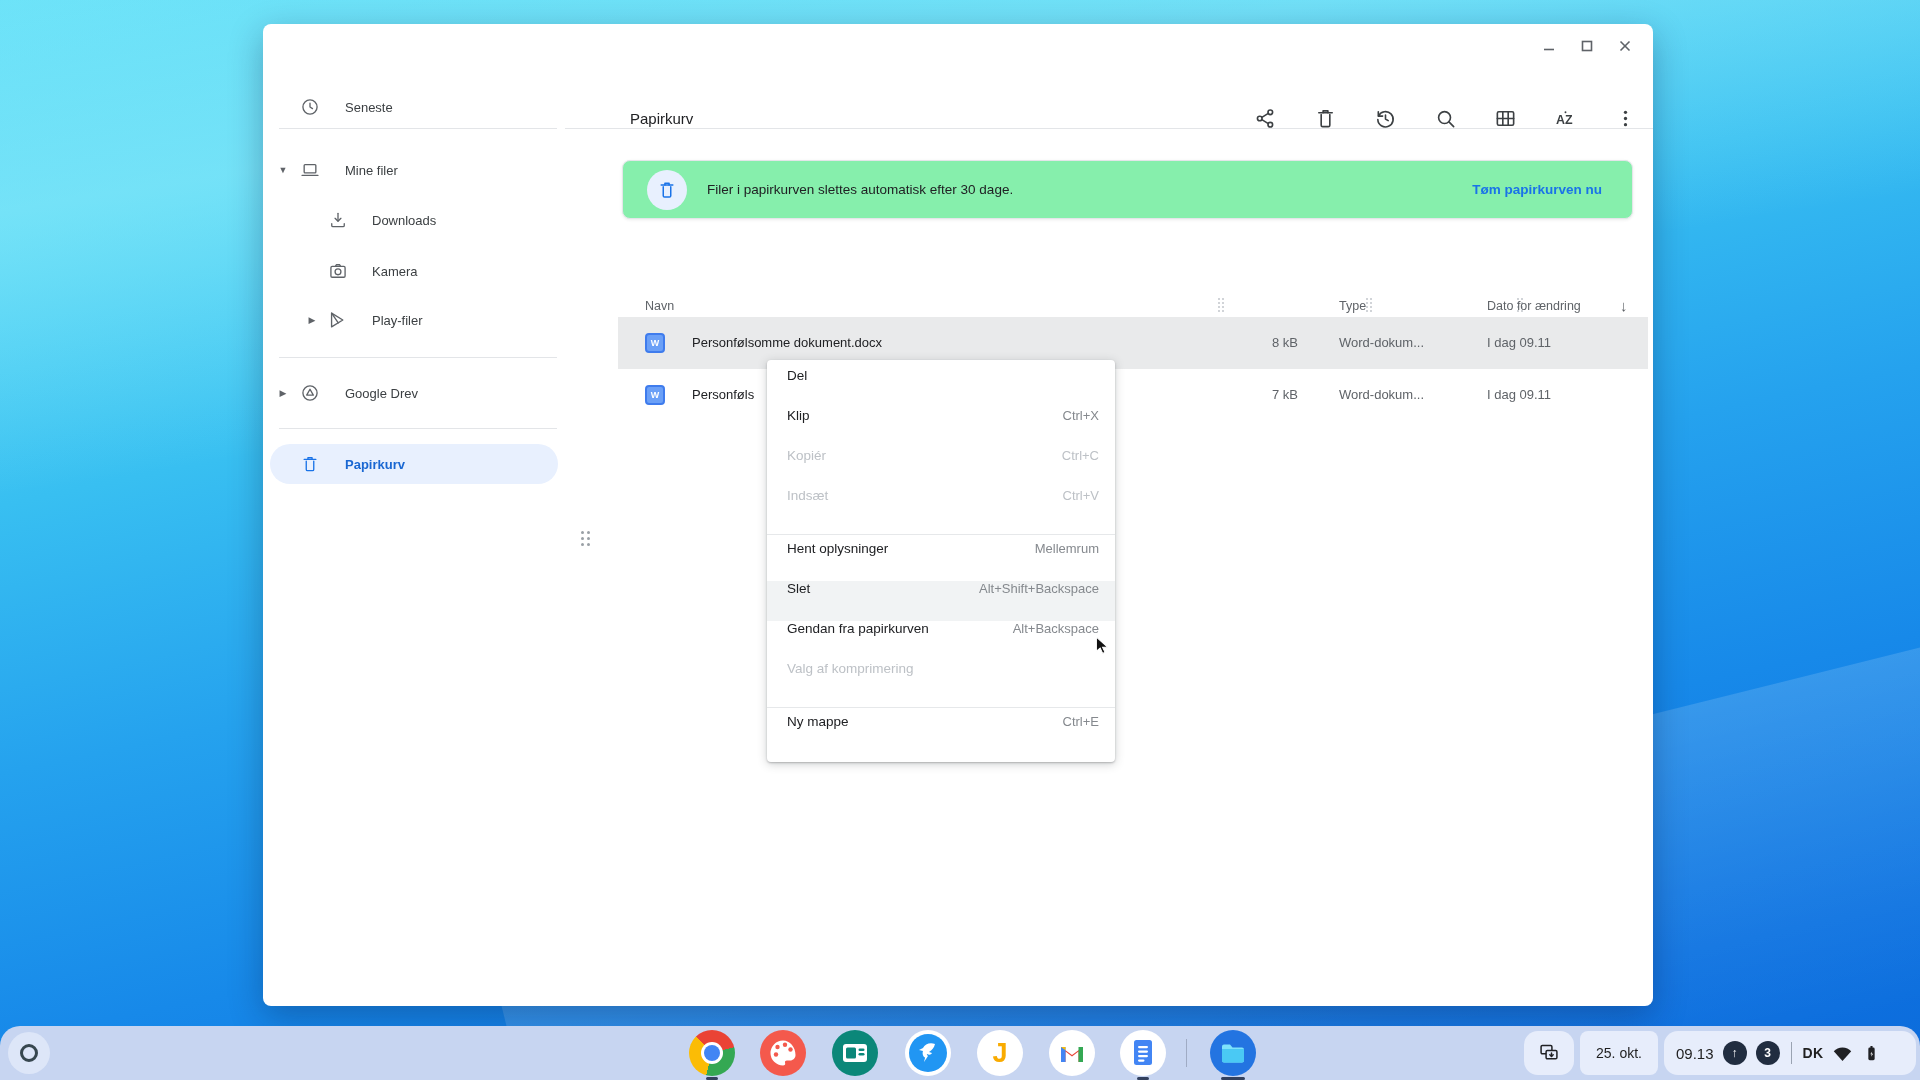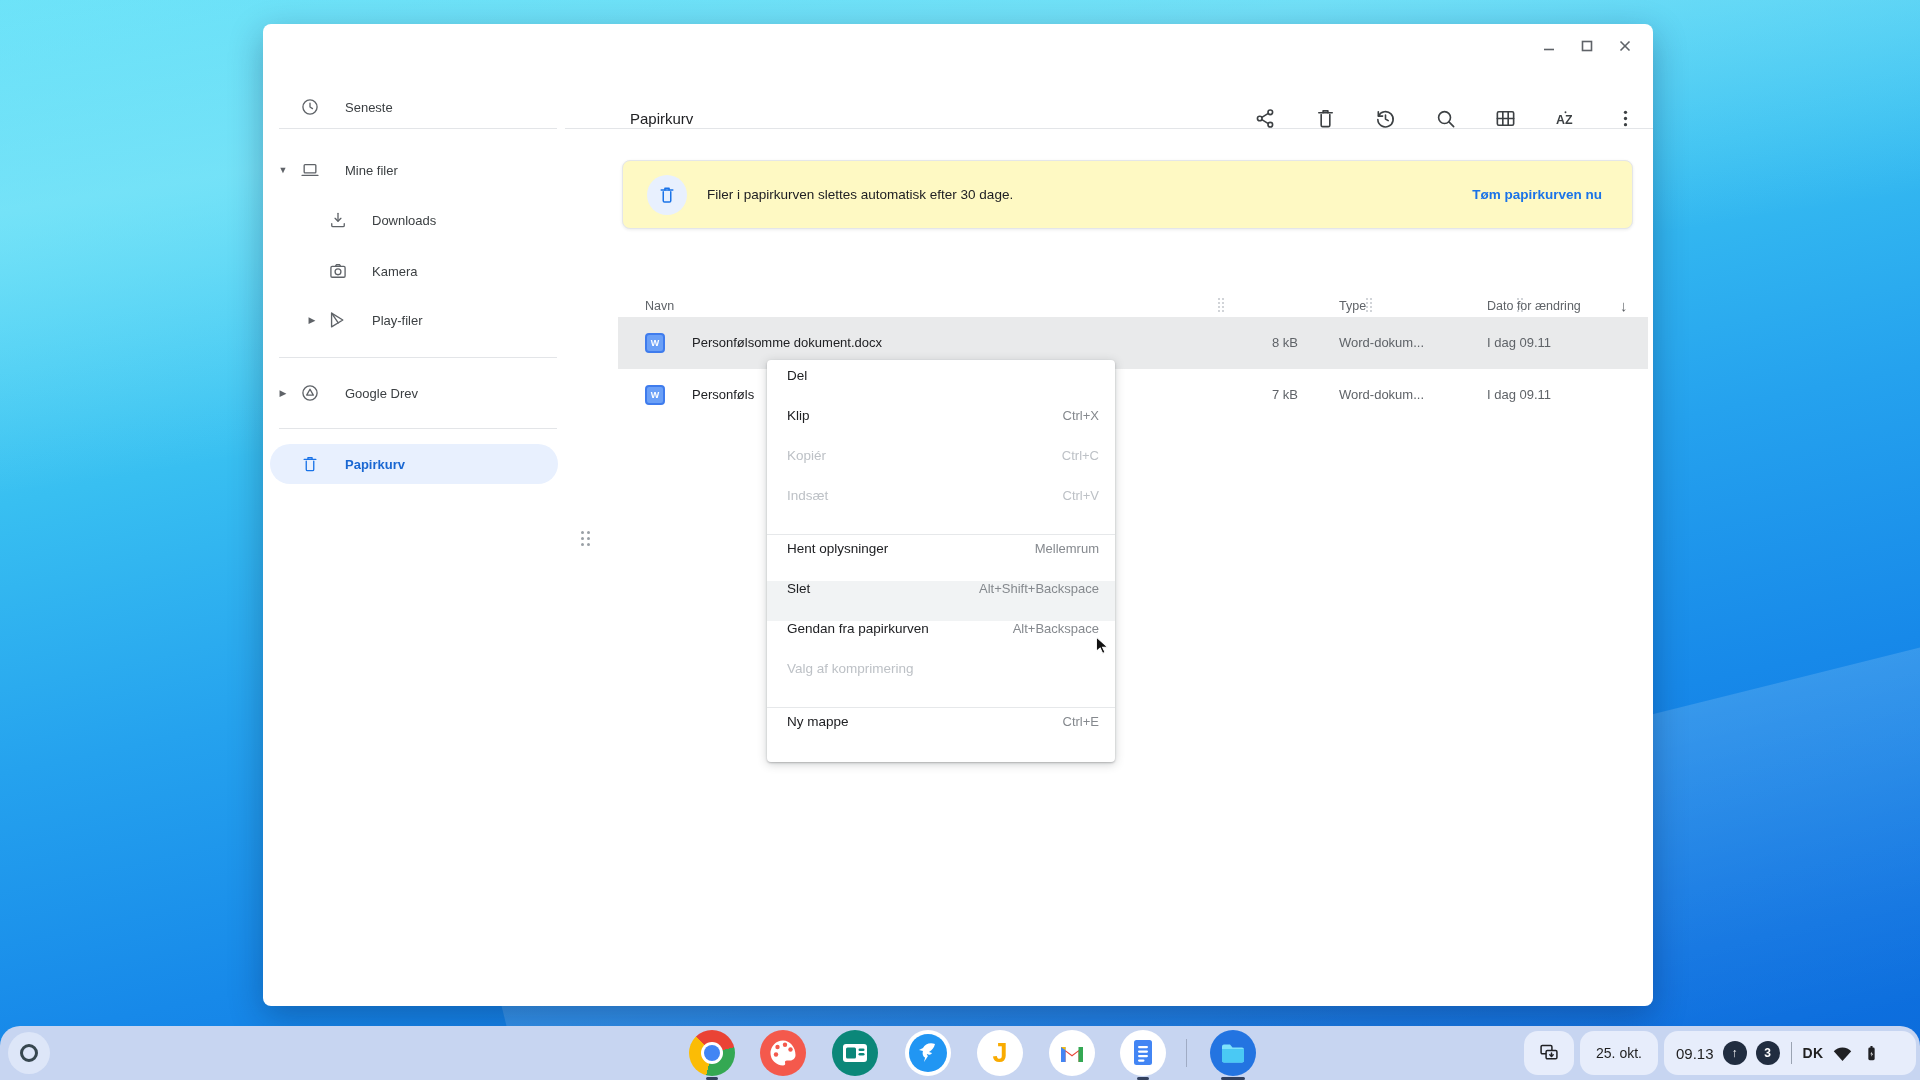--- a/index.html
+++ b/index.html
@@ -41,22 +41,22 @@
   .grip i{background:#9aa0a6;border-radius:50%;}
 
   
   .main{position:absolute;left:302px;top:0;width:1088px;height:100%;}
   .main-header{position:absolute;left:0;top:0;width:100%;height:104px;border-bottom:1px solid #e3e5e8;}
   .page-title{position:absolute;left:65px;top:86px;font-size:15px;color:#202124;}
   .toolbar{position:absolute;right:16px;top:83px;display:flex;gap:37px;align-items:center;}
   .tb-icon{width:23px;height:23px;display:flex;align-items:center;justify-content:center;}
   .tb-icon svg{width:23px;height:23px;stroke:#3c4043;fill:none;stroke-width:1.7;stroke-linecap:round;stroke-linejoin:round;}
 
-  .banner{position:absolute;left:57px;top:136px;width:1011px;height:69px;border:1px solid #e4e6e9;border-radius:8px;
-    box-shadow:0 1px 3px rgba(60,64,67,.10);display:flex;align-items:center;padding:0 30px 0 24px;box-sizing:border-box;background:#fef9c3;}
+  .banner{position:absolute;left:57px;top:136px;width:1011px;height:59px;border:1px solid #e4e6e9;border-radius:8px;
+    box-shadow:0 1px 3px rgba(60,64,67,.10);display:flex;align-items:center;padding:0 30px 0 24px;box-sizing:border-box;background:#86efac;}
   .banner-ic{width:40px;height:40px;border-radius:50%;background:#e8f0fe;display:flex;align-items:center;justify-content:center;}
   .banner-ic svg{width:20px;height:20px;stroke:#1a73e8;fill:none;stroke-width:1.8;stroke-linecap:round;stroke-linejoin:round;}
   .banner-text{margin-left:20px;font-size:13.5px;color:#202124;}
   .banner-action{margin-left:auto;font-size:13.5px;color:#1a73e8;font-weight:bold;cursor:pointer;}
 
   .thead{position:absolute;left:53px;top:265px;width:1030px;height:36px;font-size:12.5px;color:#5f6368;}
   .thead .h-name{position:absolute;left:27px;top:10px;}
   .thead .h-size{position:absolute;left:600px;width:132px;top:10px;text-align:right;margin-top:28px;}
   .thead .h-type{position:absolute;left:721px;top:10px;}
   .thead .h-date{position:absolute;left:869px;top:10px;}
@@ -91,21 +91,21 @@
   .launcher{position:absolute;left:8px;top:-6px;width:42px;height:42px;top:6px;border-radius:50%;
     background:#dde6f8;display:flex;align-items:center;justify-content:center;}
   .launcher i{display:block;width:18px;height:18px;border:3px solid #37474f;border-radius:50%;box-sizing:border-box;}
   .app{position:absolute;top:4px;width:46px;height:46px;border-radius:50%;}
   .app svg{position:absolute;left:0;top:0;width:46px;height:46px;}
   .run-dot{position:absolute;top:51px;height:3px;border-radius:2px;background:#33415e;}
   .shelf-sep{position:absolute;left:1186px;top:13px;width:1px;height:28px;background:#9fabc4;}
 
   .pill{position:absolute;top:5px;height:44px;background:#e7edfb;border-radius:14px;display:flex;align-items:center;justify-content:center;}
   .pill-cast{left:1524px;width:50px;}
-  .pill-date{left:1580px;width:78px;font-size:14px;color:#1f1f1f;}
+  .pill-date{left:1580px;width:78px;font-size:14px;color:#1f1f1f;border-radius:8px;}
   .pill-status{left:1664px;width:252px;justify-content:flex-start;padding:0 12px;box-sizing:border-box;gap:9px;}
   .time{font-size:15px;color:#1f1f1f;}
   .badge{width:24px;height:24px;border-radius:50%;background:#212d40;color:#fff;display:flex;align-items:center;
     justify-content:center;font-size:12px;font-weight:bold;}
   .vsep{width:1px;height:22px;background:#9aa3b2;margin:0 2px;}
   .kbd{font-size:14px;color:#1f1f1f;font-weight:bold;letter-spacing:.3px;}
   .st-icon{width:20px;height:20px;display:flex;align-items:center;justify-content:center;}
 
   
   .chrome-wrap{position:absolute;left:0;top:0;width:46px;height:46px;border-radius:50%;overflow:hidden;

